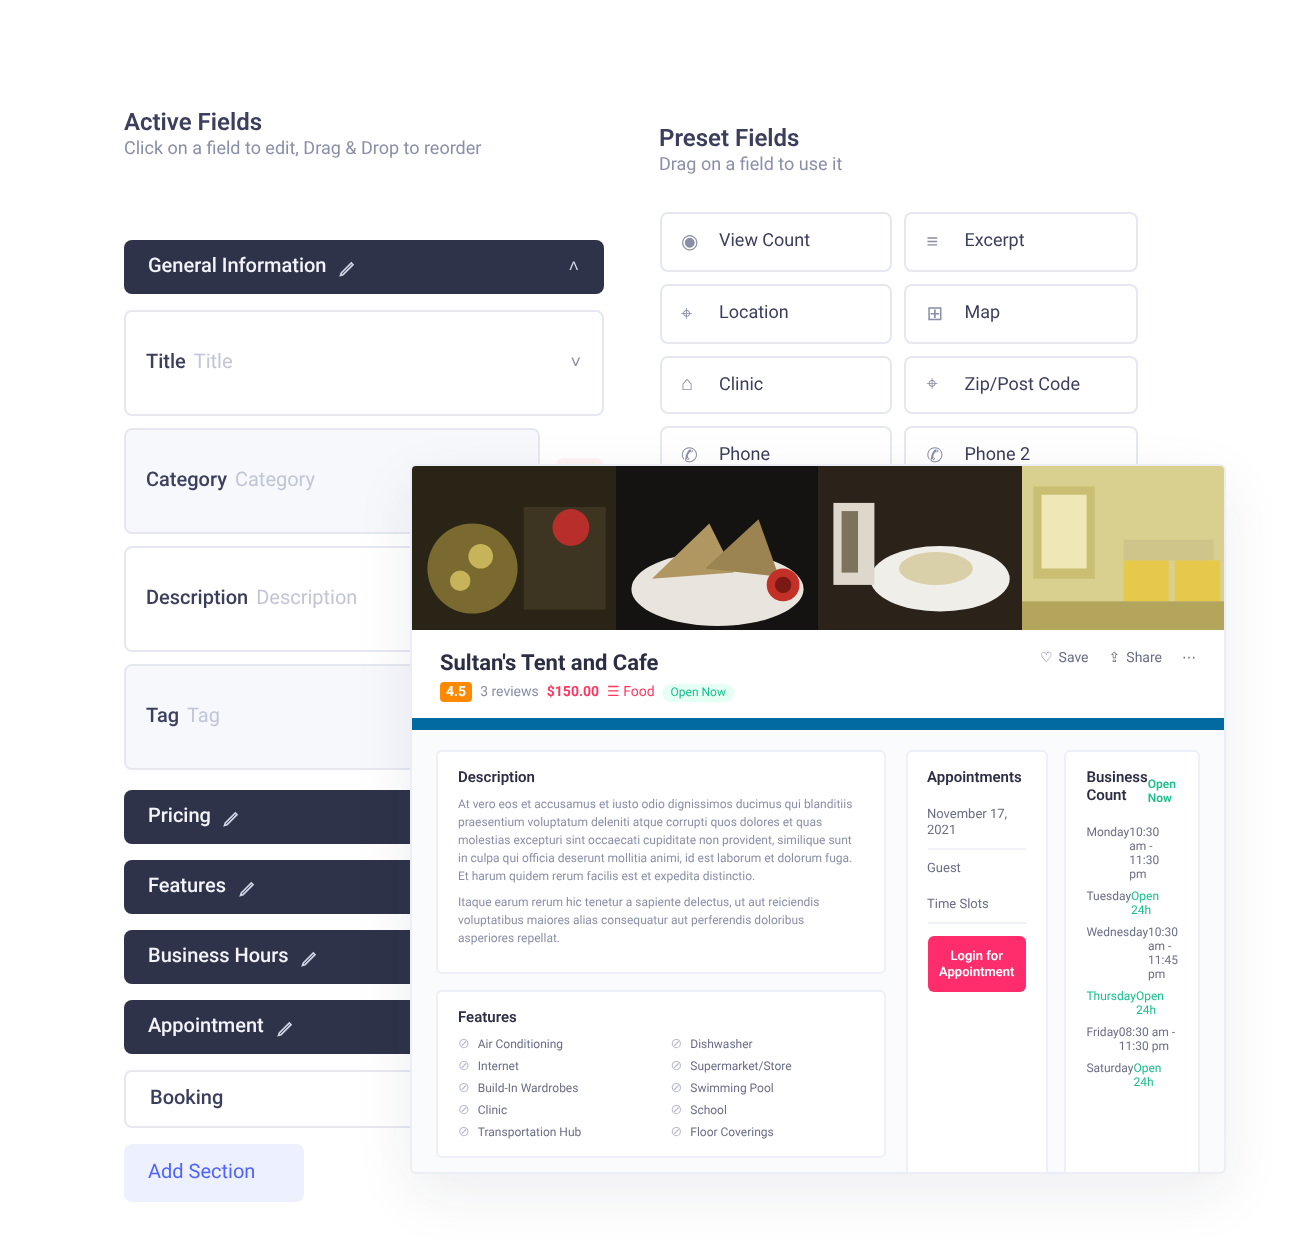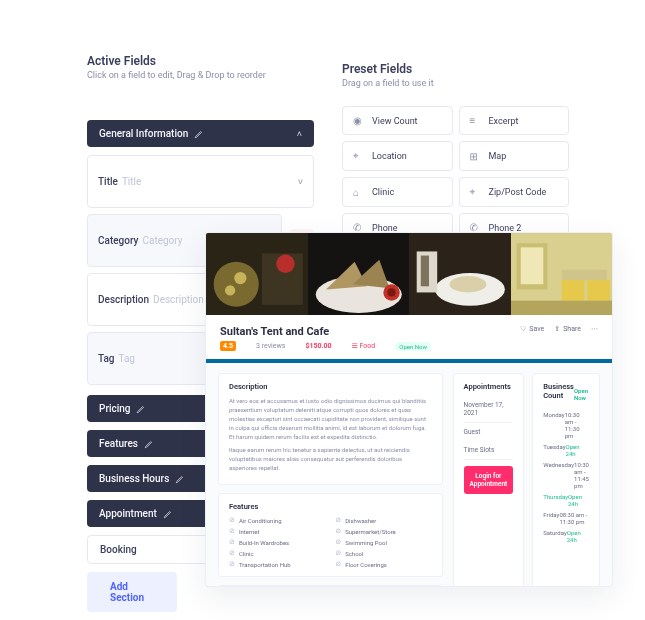--- a/index.html
+++ b/index.html
@@ -14,21 +14,21 @@
   .builder-panel {
     position: absolute;
     top: 30px;
     left: 38px;
     width: 555px;
     height: 530px;
     background: #fff;
     border-radius: 4px;
     padding: 24px 24px;
   }
-  .builder-cols { display: flex; gap: 28px; margin-left: 25px; }
+  .builder-cols { display: flex; gap: 28px; }
   .col { flex: 1; }
   .panel-title { font-size: 12px; font-weight: 600; color: #3b3f5c; margin-bottom: 2px; }
   .panel-sub { font-size: 9px; color: #8a8fa8; margin-bottom: 18px; }
   .right-col .panel-title { margin-top: 8px; }
   .sections { margin-top: 40px; }
   .section-bar {
     background: #2f3349;
     color: #f3f4fa;
     font-size: 10px;
     font-weight: 500;
@@ -75,22 +75,22 @@
     border-radius: 4px;
     background: #fff3f3;
     display: flex; align-items: center; justify-content: center;
     font-size: 10px;
     cursor: pointer;
   }
   .add-section {
     background: #edf1ff;
     color: #4f63ff;
     font-size: 10px;
-    font-weight: 700;
-    padding: 9px 23px;
+    font-weight: 400;
+    padding: 9px 12px;
     width: 90px;
     border-radius: 4px;
     cursor: pointer;
   }
   .right-col { margin-top: 0; }
   .preset-grid { display: grid; grid-template-columns: 1fr 1fr; gap: 6px; margin-top: 4px; }
   .preset-item {
     background: #fff;
     border: 1px solid #e6e8f1;
     border-radius: 4px;
@@ -116,27 +116,27 @@
     border: 1px solid #eceef5;
     box-shadow: 0 10px 30px rgba(30,33,60,.08);
     overflow: hidden;
   }
   .gallery { display: flex; height: 82px; }
   .gallery .thumb { flex: 1; position: relative; overflow: hidden; }
   .thumb svg { width: 100%; height: 100%; display: block; }
   .listing-head {
     background: #fff;
     padding: 10px 14px 8px;
-    border-bottom: 4px solid #0369a1;
+    border-bottom: 6px solid #0369a1;
     display: flex;
     align-items: flex-start;
     justify-content: space-between;
   }
   .listing-head h2 { font-size: 11px; font-weight: 700; color: #2c2f44; margin-bottom: 3px;}
-  .meta-row { display: flex; align-items: center; gap: 20px; font-size: 7px; }
+  .meta-row { display: flex; align-items: center; gap: 4px; font-size: 7px; }
   .rating-badge { background: #ff8a00; color: #fff; padding: 1px 3px; border-radius: 2px; font-weight: 700; font-size: 7px;}
   .review-ct { color: #8a8fa8; }
   .price { color: #ff375f; font-weight: 700; }
   .cat { color: #ff375f; }
   .open-pill { background: #e6fff5; color: #1abf8c; padding: 1px 4px; border-radius: 6px; font-size: 6px; }
   .head-actions { display: flex; gap: 10px; font-size: 7px; color: #6a6e87; }
   .head-actions span { display: flex; align-items: center; gap: 3px; cursor: pointer; }
 
   .listing-body { display: flex; gap: 10px; padding: 10px 12px; }
   .body-left { flex: 1.55; display: flex; flex-direction: column; gap: 8px; }

